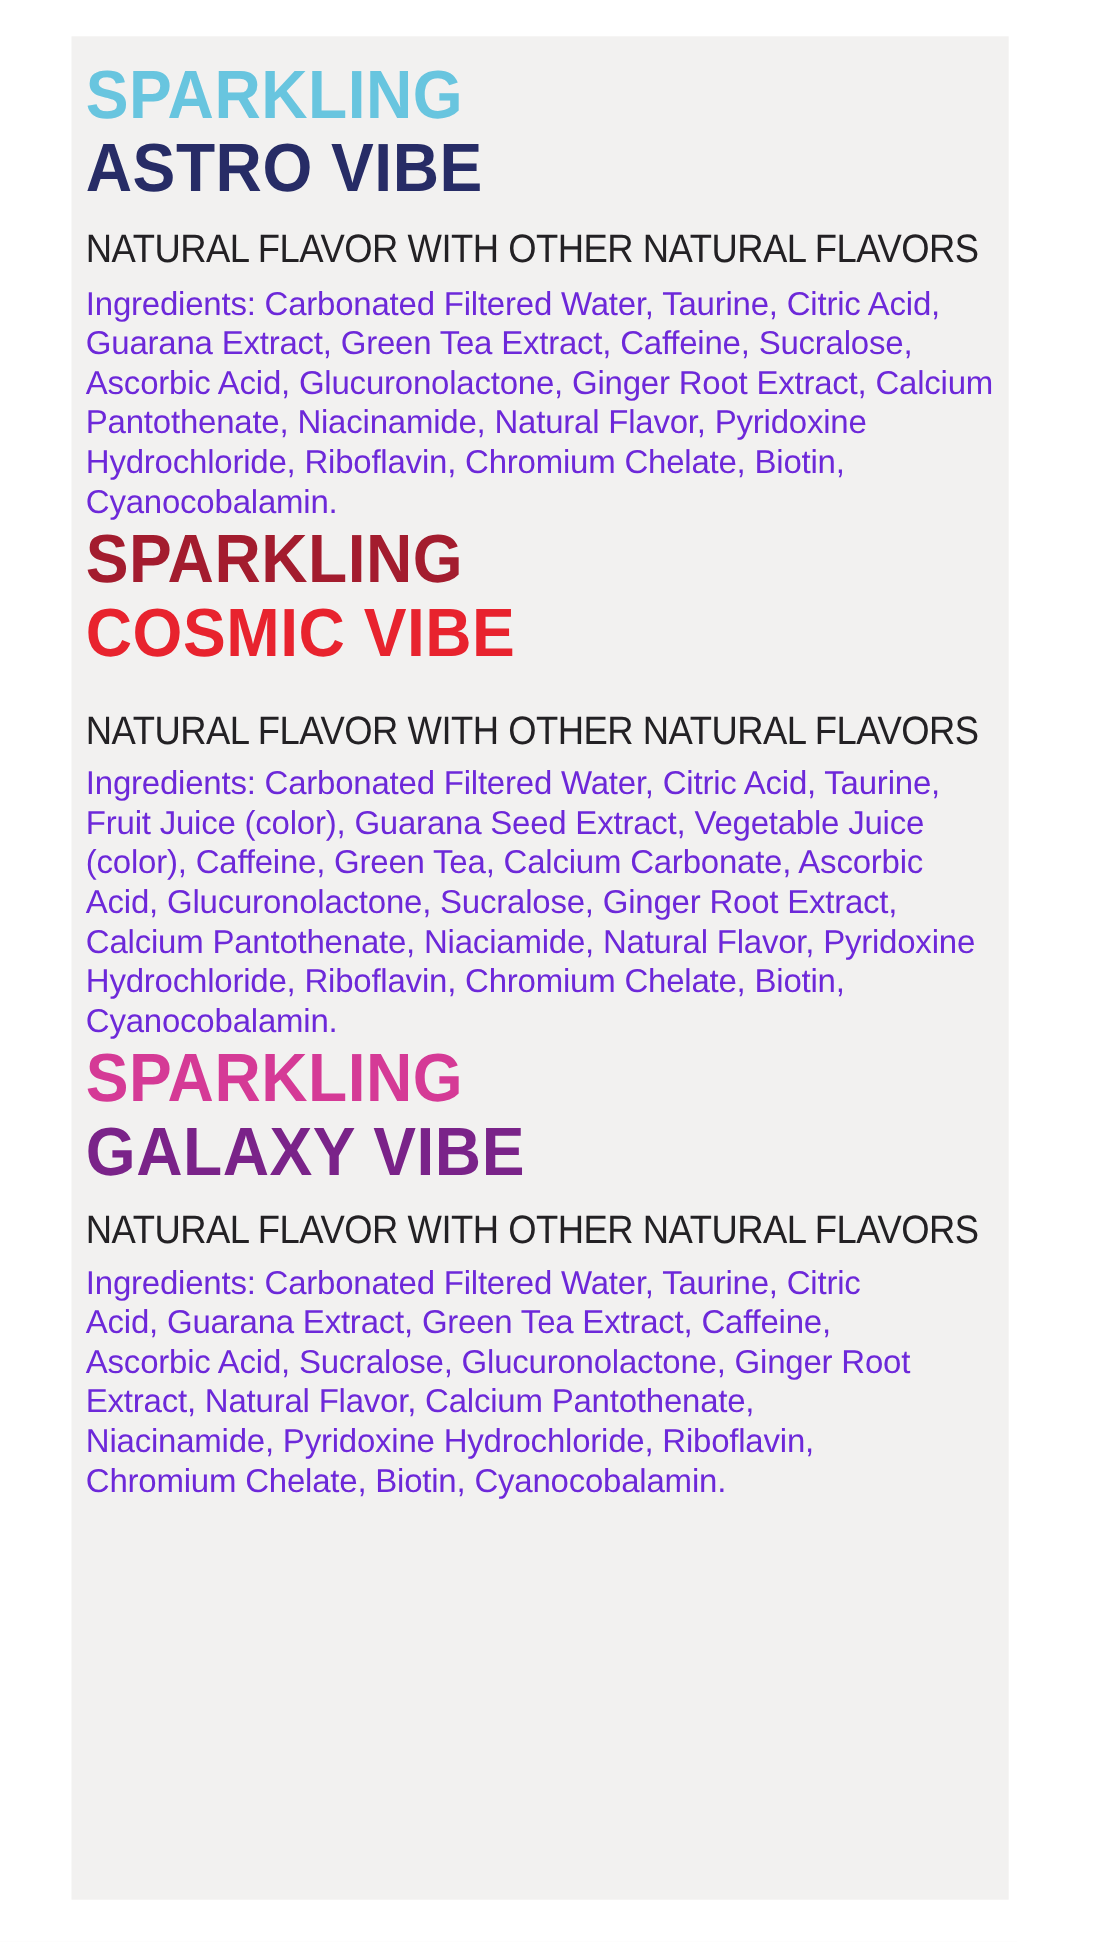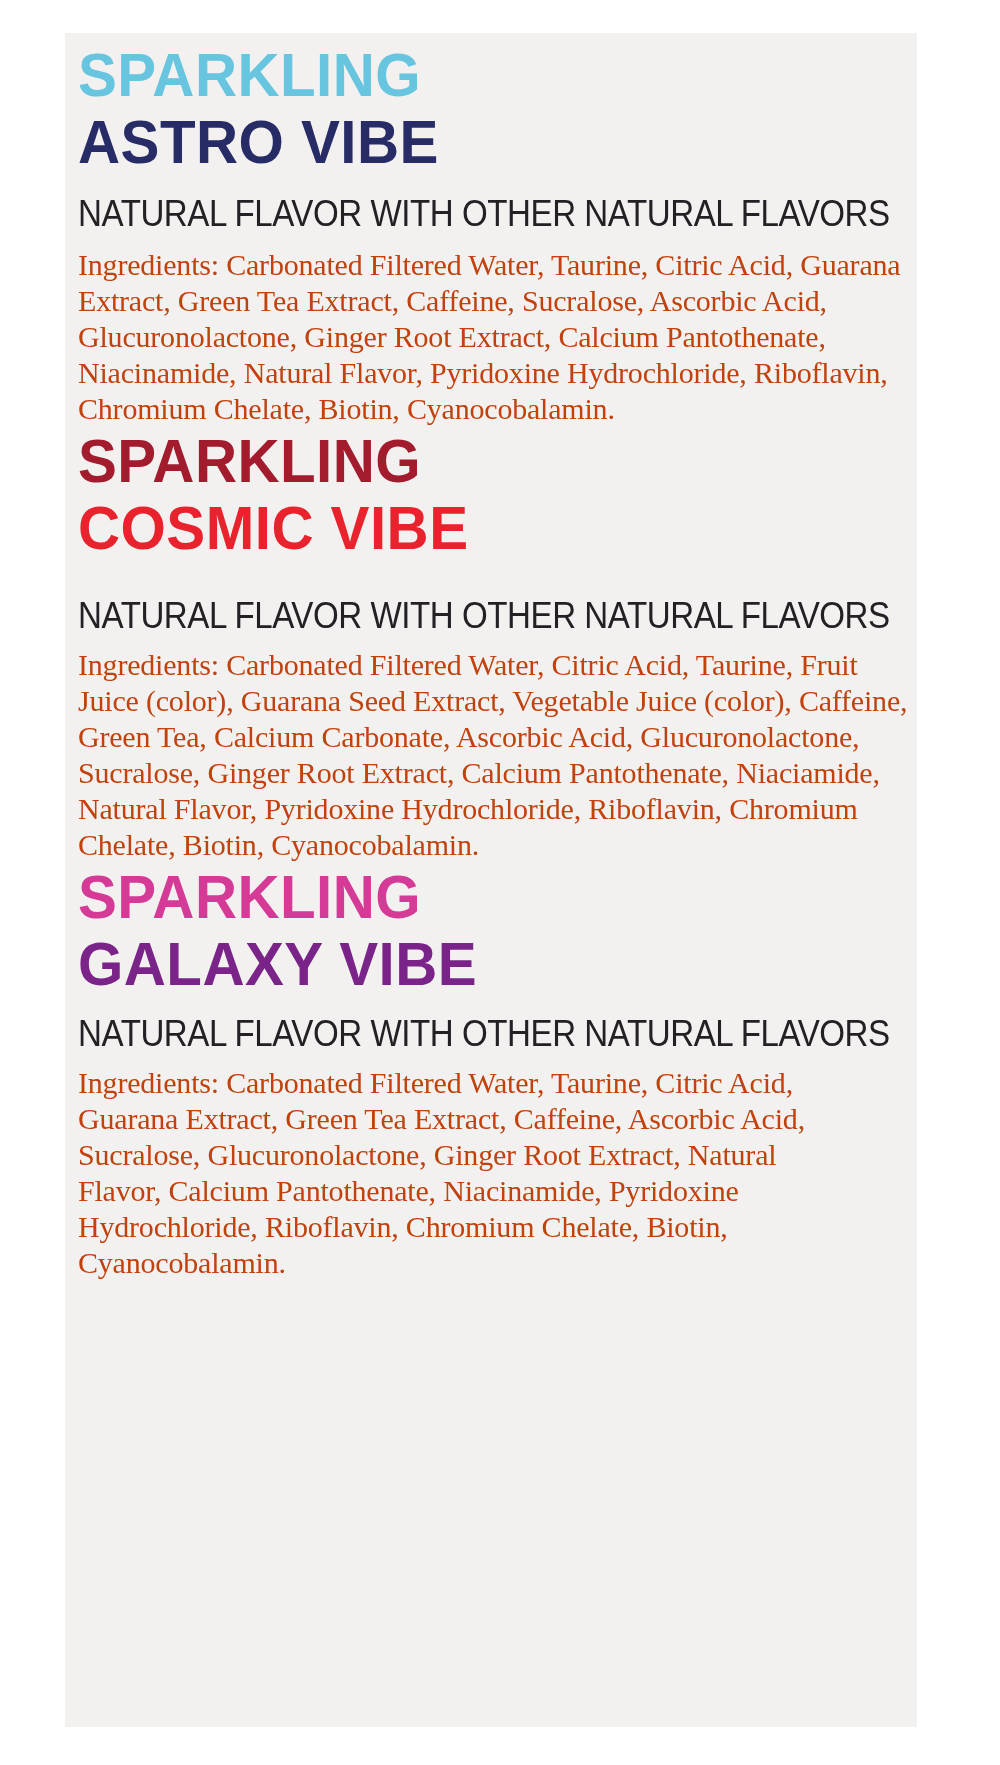--- a/index.html
+++ b/index.html
@@ -19,21 +19,21 @@
     overflow: hidden;
   }
   .panel {
     position: absolute;
     left: 65px;
     top: 33px;
     width: 852px;
     height: 1694px;
     background: #f2f1f0;
     box-sizing: border-box;
-    padding: 8px 0 0 13px;
+    padding: 20px 0 0 13px;
   }
   section.flavor { margin: 0; padding: 0; }
   .title {
     margin: 0;
     padding: 0;
     font-weight: 700;
     font-size: 62px;
     line-height: 67px;
     letter-spacing: 0.5px;
   }
@@ -54,26 +54,25 @@
   }
   .note .note-inner {
     display: inline-block;
     transform: scaleX(0.92);
     transform-origin: left center;
     white-space: nowrap;
   }
   .ingredients {
     margin: 0;
     padding: 0;
-    color: #c2410c;
+    color: #6d28d9;
     font-size: 30px;
     line-height: 36px;
     letter-spacing: -0.2px;
     font-weight: 400;
-    font-family: Liberation Serif, serif;
   }
   
   .s1 { margin-top: 0; }
   .s1 .note { margin-top: 20px; }
   .s1 .ingredients { margin-top: 14px; width: 832px; }
   .s2 { margin-top: 96px; }
   .s2 .note { margin-top: 36px; }
   .s2 .ingredients { margin-top: 12px; width: 832px; }
   .s3 { margin-top: 113px; }
   .s3 .note { margin-top: 18px; }

